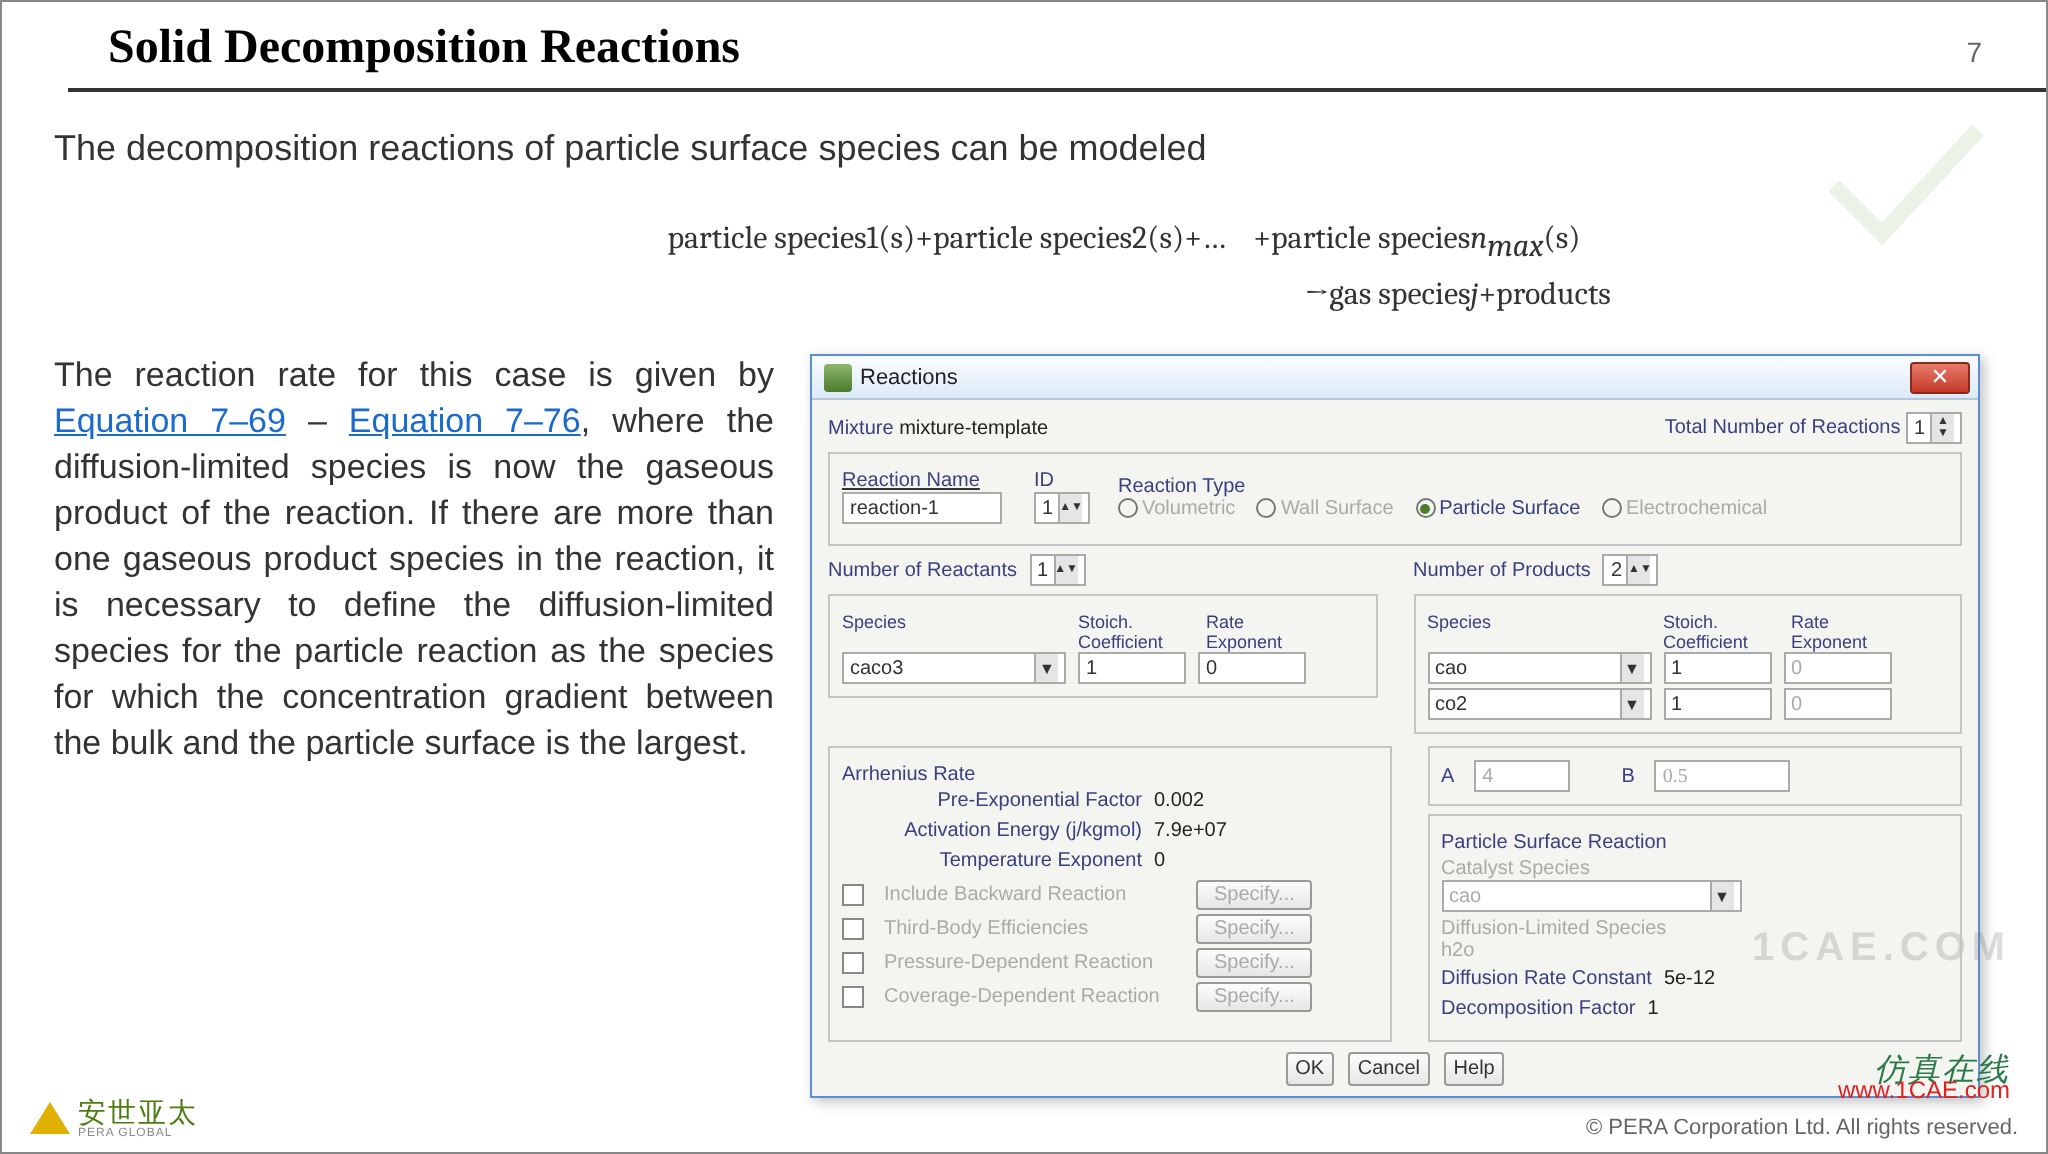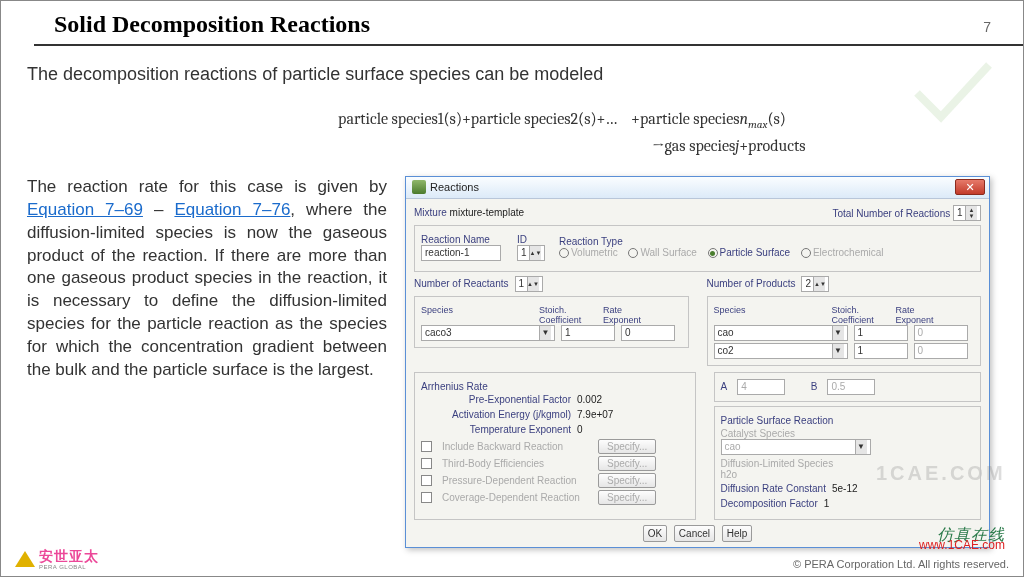--- a/index.html
+++ b/index.html
@@ -4,58 +4,58 @@
 <style>
   * { box-sizing: border-box; margin: 0; padding: 0; }
   html, body { width: 1024px; height: 577px; font-family: "Times New Roman", serif; background: #fff; overflow: hidden; }
   .slide { width: 1024px; height: 577px; border: 1px solid #888; position: relative; background: #fff; }
   .header { padding: 10px 20px 6px 20px; border-bottom: 2px solid #333; display: flex; justify-content: space-between; align-items: baseline; margin-left: 33px; }
   .title { font-size: 24px; font-weight: bold; }
   .pagenum { font-size: 14px; color: #666; font-family: Arial, sans-serif; padding-right: 12px;}
   .body { padding: 18px 26px 0 26px; font-family: "Segoe UI", Arial, sans-serif; color: #333; }
   .intro { font-size: 18px; }
   .equation { font-family: "Cambria", "Times New Roman", serif; text-align: center; font-size: 16px; color: #333; margin: 22px 0 18px 100px; line-height: 1.5; }
-  .equation .sub { font-style: italic; vertical-align: sub; font-size: 11px;}
+  .equation .sub { font-style: italic; vertical-align: sub; font-size: 16px;}
   .lower { display: flex; gap: 18px; align-items: flex-start; }
   .paragraph { width: 360px; font-size: 17px; text-align: justify; line-height: 1.35; }
   .paragraph .link { color: #1a6bcc; text-decoration: underline; cursor: pointer; }
   .dialog { width: 585px; border: 1px solid #5a8fd6; background: #f4f4f0; box-shadow: 2px 2px 6px rgba(0,0,0,0.25); font-family: "Tahoma","MS Sans Serif",sans-serif; font-size: 10px; color: #333; position: relative; }
   .dlg-title { background: linear-gradient(#fafdff,#dceaf8); border-bottom: 1px solid #b8c6d9; height: 22px; display: flex; align-items: center; justify-content: space-between; padding: 0 4px 0 6px; }
   .dlg-title-left { display:flex; align-items:center; gap:4px; }
   .dlg-icon { width:14px; height:14px; background: linear-gradient(#8fb76b,#4b7b2d); border-radius:2px; }
   .dlg-title-text { font-size: 11px; color:#222; }
   .dlg-close { width: 30px; height: 16px; background: linear-gradient(#e67a6a,#c33b2a); border: 1px solid #8a2a1d; border-radius: 2px; color:#fff; text-align:center; line-height:14px; font-size:11px; cursor:pointer; }
   .dlg-body { padding: 6px 8px 8px 8px; }
   .row { display: flex; align-items: center; gap: 6px; margin-bottom: 4px; flex-wrap: wrap;}
   .row-split { display:flex; gap:18px; }
   .half { flex:1; }
   .lbl { color:#3a3f7f; }
   .val { color:#222; }
   .input, .spin, .combo { background:#fff; border:1px solid #aaa; height:16px; padding:0 3px; display:inline-flex; align-items:center; }
   .spin { width:28px; justify-content:space-between; }
-  .combo { width:134px; justify-content:space-between; }
+  .combo { width:112px; justify-content:space-between; }
   .combo.wide { width:150px; }
   .combo .arrow, .spin .arrow { background:#e5e5e5; border-left:1px solid #aaa; width:12px; height:100%; display:flex; align-items:center; justify-content:center; font-size:8px; color:#333; }
   .spin .arrow { flex-direction:column; font-size:6px; line-height:6px; border-left:1px solid #aaa; }
   .group { border:1px solid #c5c5c5; padding: 8px 6px 6px 6px; margin-top:2px; position:relative; }
   .colhdr { display:flex; gap:8px; font-size:9px; color:#3a3f7f; }
   .colhdr span { display:inline-block; }
   .radio { width:10px; height:10px; border:1px solid #777; border-radius:50%; display:inline-flex; align-items:center; justify-content:center; margin-right:2px; vertical-align:middle; }
   .radio.on::after { content:""; width:5px; height:5px; background:#4a7d2e; border-radius:50%; }
   .radio-lbl { color:#3a3f7f; margin-right:8px; }
   .radio-lbl.dis { color:#aaa; }
   .cb { width:11px; height:11px; border:1px solid #888; background:#fff; display:inline-block; margin-right:4px; vertical-align:middle;}
   .btn { background:linear-gradient(#fdfdfd,#e6e6e6); border:1px solid #9a9a9a; border-radius:2px; padding:1px 8px; font-size:10px; color:#333; cursor:pointer; }
   .btn.dis { color:#aaa; }
   .btn-row { text-align:center; padding-top:8px; }
   .btn-row .btn { padding:2px 4px; margin:0 2px; }
   .footer { position:absolute; bottom:6px; left:0; right:0; display:flex; justify-content:space-between; align-items:flex-end; padding:0 14px; font-family: Arial, sans-serif; }
   .logo-wrap { display:flex; align-items:center; gap:4px; }
   .logo-tri { width:0; height:0; border-left:10px solid transparent; border-right:10px solid transparent; border-bottom:16px solid #e0b100; }
-  .logo-txt { font-weight:bold; font-size:14px; color:#ec4899; letter-spacing:1px; }
+  .logo-txt { font-weight:normal; font-size:14px; color:#4d7c0f; letter-spacing:1px; }
   .logo-sub { font-size:6px; color:#888; letter-spacing:0.5px; margin-top:-2px; }
   .copyright { font-size:11px; color:#666; }
   .wm1 { position:absolute; font-size:16px; font-style:italic; color:#2a7a4a; right:18px; bottom:30px; font-family:"KaiTi","STKaiti",serif; letter-spacing:1px;}
   .wm2 { position:absolute; font-size:12px; color:#d22; right:18px; bottom:24px; font-family:Arial,sans-serif; }
   .check-hint { position:absolute; right:30px; top:60px; width:80px; height:60px; opacity:0.12; }
   .check-hint svg { stroke:#5aa03a; stroke-width:10; fill:none; }
   .watermark-mid { position:absolute; left:470px; top:285px; font-size:20px; letter-spacing:3px; color:rgba(120,120,120,0.25); font-weight:bold; font-family:Arial,sans-serif; pointer-events:none;}
   .opt-row { display:flex; align-items:center; gap:6px; margin:2px 0; }
   .opt-row .lbl2 { color:#aaa; min-width:150px; }
   .table-inputs { display:flex; gap:6px; align-items:center; }
@@ -107,21 +107,21 @@
           <div class="row" style="justify-content:space-between;">
             <div><span class="lbl">Mixture</span> <span class="val">mixture-template</span></div>
             <div><span class="lbl">Total Number of Reactions</span> <span class="spin">
                   <span>1</span>
                   <span class="arrow">▲<br>▼</span>
                 </span></div>
           </div>
 
           <div class="group">
             <div class="row">
-              <div style="min-width:90px;">
+              <div style="min-width:90px;text-decoration:underline;">
                  <div class="lbl">Reaction Name</div>
                  <div class="input" style="width:80px;">
                     <span>reaction-1</span>
                   </div>
               </div>
               <div style="min-width:36px;">
                  <div class="lbl">ID</div>
                  <div class="spin">
                     <span>1</span>
                     <span class="arrow">▲▼</span>
@@ -254,21 +254,21 @@
               </div>
             </div>
 
             <div class="half">
               <div class="group" style="padding:6px;">
                 <div class="mix-row">
                   <span class="mlbl gray">A</span><span class="input gray" style="width:48px;">
                       <span>4</span>
                     </span>
                   &nbsp;&nbsp;
-                  <span class="mlbl gray">B</span><span class="input gray" style="width:48px;">
+                  <span class="mlbl gray">B</span><span class="input gray" style="width:68px;font-family:Liberation Serif, serif;">
                       <span>0.5</span>
                     </span>
                 </div>
               </div>
               <div class="group" style="margin-top:4px;">
                 <div class="subhdr">Particle Surface Reaction</div>
                 <div class="gray">Catalyst Species</div>
                 <span class="combo wide gray">
                     <span>cao</span>
                     <span class="arrow">▼</span>

